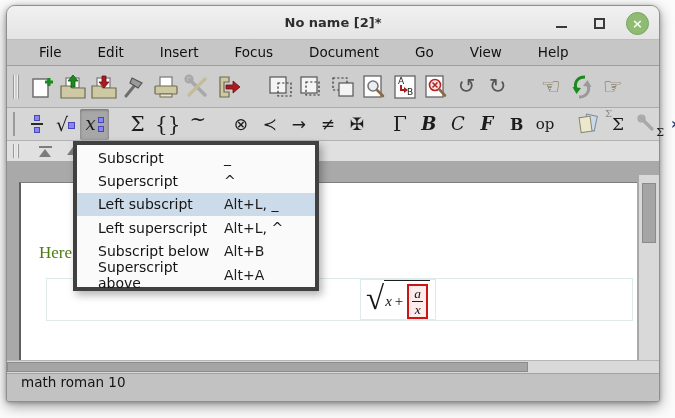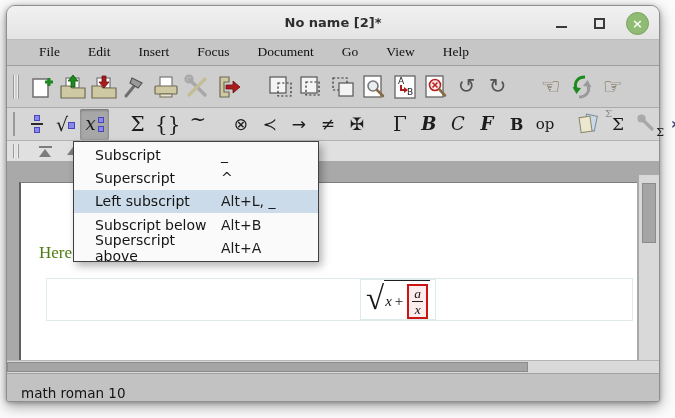--- a/index.html
+++ b/index.html
@@ -18,21 +18,21 @@
   .title{position:absolute;left:0;right:0;text-align:center;font-size:13px;font-weight:bold;color:#2e2e2e;}
   .tb-controls{position:absolute;right:10px;top:0;height:34px;display:flex;align-items:center;gap:16px;}
   .ctrl{width:22px;height:22px;display:flex;align-items:center;justify-content:center;cursor:default;}
   .min-bar{width:11px;height:2px;background:#3a3a3a;margin-top:8px;}
   .max-box{width:11px;height:11px;border:2px solid #3a3a3a;background:transparent;}
   .close-circle{width:23px;height:23px;border-radius:50%;background:#8fbc72;border:1px solid #79a35c;
     color:#f6fbf2;font-size:13px;font-weight:bold;display:flex;align-items:center;justify-content:center;}
 
   
   .menubar{height:25px;flex:0 0 25px;background:#c6c6c6;display:flex;align-items:center;
-    padding-left:18px;gap:0;font-family:Liberation Serif, serif;}
+    padding-left:18px;gap:8px;}
   .menu-title{font-size:13.5px;color:#101010;padding:2px 14px 3px 14px;white-space:nowrap;}
 
   
   .grip{width:6px;height:24px;border-left:1px solid #9a9a9a;border-right:1px solid #9a9a9a;
     margin:0 7px 0 4px;box-shadow:inset 1px 0 0 #eee,inset -1px 0 0 #eee;}
   .grip.small{height:14px;}
 
   .toolbar1{height:42px;flex:0 0 42px;background:#cecece;border-top:1px solid #9e9e9e;
     display:flex;align-items:center;padding-left:2px;}
   .tbtn{width:31px;height:36px;display:flex;align-items:center;justify-content:center;flex:0 0 auto;}
@@ -95,26 +95,26 @@
   .fracbox .den{font-style:italic;font-size:13.5px;line-height:15px;padding:0 2px;}
 
   .vscroll{position:absolute;right:0;top:14px;bottom:13px;width:21px;background:#d9d9d9;
     border-left:1px solid #a8a8a8;}
   .vthumb{position:absolute;left:3px;right:3px;top:8px;height:60px;background:#a5a5a5;border:1px solid #8b8b8b;}
   .hscroll{position:absolute;left:0;right:0;bottom:0;height:13px;background:#d9d9d9;border-top:1px solid #b5b5b5;}
   .hthumb{position:absolute;left:0;top:1px;bottom:1px;width:521px;background:#a5a5a5;border:1px solid #8b8b8b;}
 
   
   .statusbar{height:28px;flex:0 0 28px;background:#c2c2c2;border-top:1px solid #a2a2a2;
-    display:flex;align-items:flex-end;justify-content:space-between;padding:0 14px;
+    display:flex;align-items:flex-start;justify-content:space-between;padding:0 14px;
     font-size:13.5px;color:#141414;border-radius:0 0 2px 2px;}
 
   
   .dropdown{position:absolute;left:66px;top:135px;width:246px;background:#fafafa;
-    border:1px solid #404040;box-shadow:3px 4px 8px rgba(0,0,0,.3);z-index:60;padding:1px 0;}
+    border:4px solid #404040;box-shadow:3px 4px 8px rgba(0,0,0,.3);z-index:60;padding:1px 0;}
   .menu-item{height:23.4px;display:flex;align-items:center;font-size:14px;color:#141414;}
   .menu-item .mi-label{padding-left:21px;flex:0 0 147px;}
   .menu-item .mi-shortcut{padding-left:0;color:#1c1c1c;}
   .menu-item.highlighted{background:#ccdbe9;}
 
   svg{display:block;}
 </style>
 </head>
 <body>
 
@@ -418,20 +418,24 @@
       <div class="menu-item">
         <span class="mi-label">Superscript</span>
         <span class="mi-shortcut">^</span>
       </div>
 
       <div class="menu-item highlighted">
         <span class="mi-label">Left subscript</span>
         <span class="mi-shortcut">Alt+L, _</span>
       </div>
 
+      <div class="menu-item">
+        <span class="mi-label">Left superscript</span>
+        <span class="mi-shortcut">Alt+L, ^</span>
+      </div>
 
       <div class="menu-item">
         <span class="mi-label">Subscript below</span>
         <span class="mi-shortcut">Alt+B</span>
       </div>
 
       <div class="menu-item">
         <span class="mi-label">Superscript above</span>
         <span class="mi-shortcut">Alt+A</span>
       </div>

